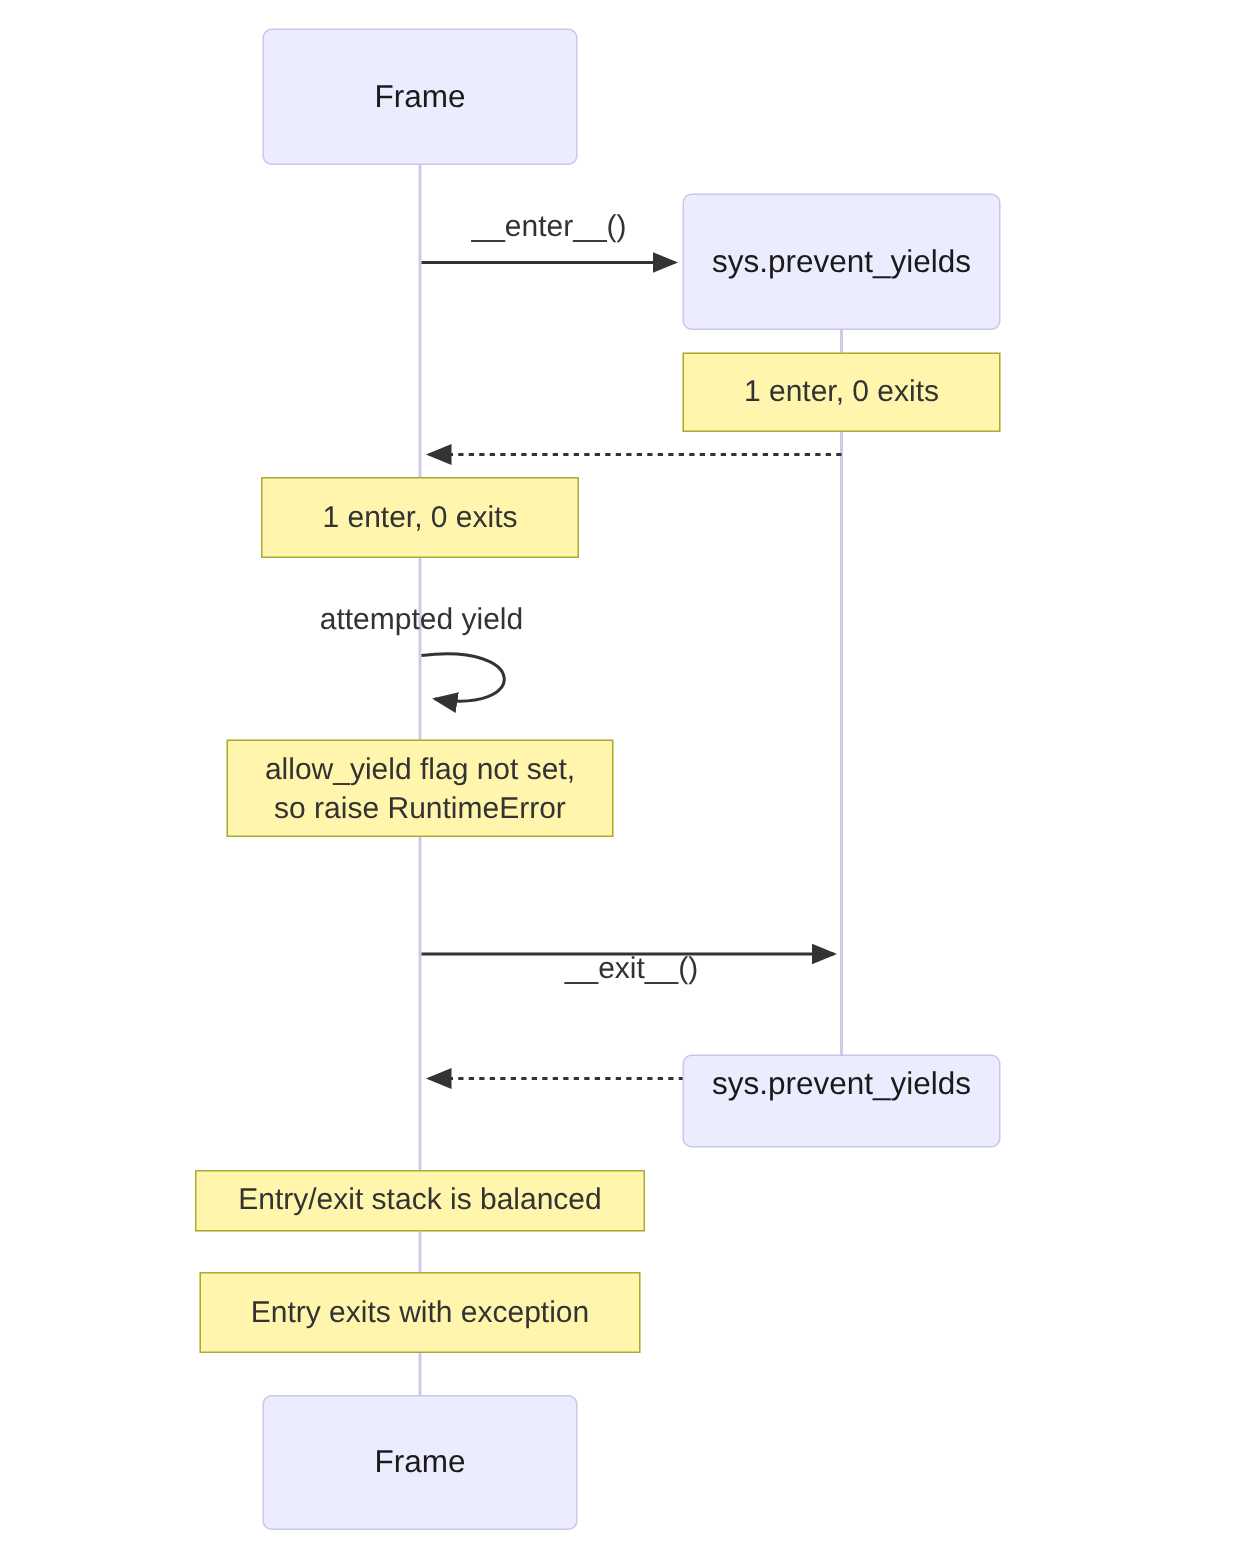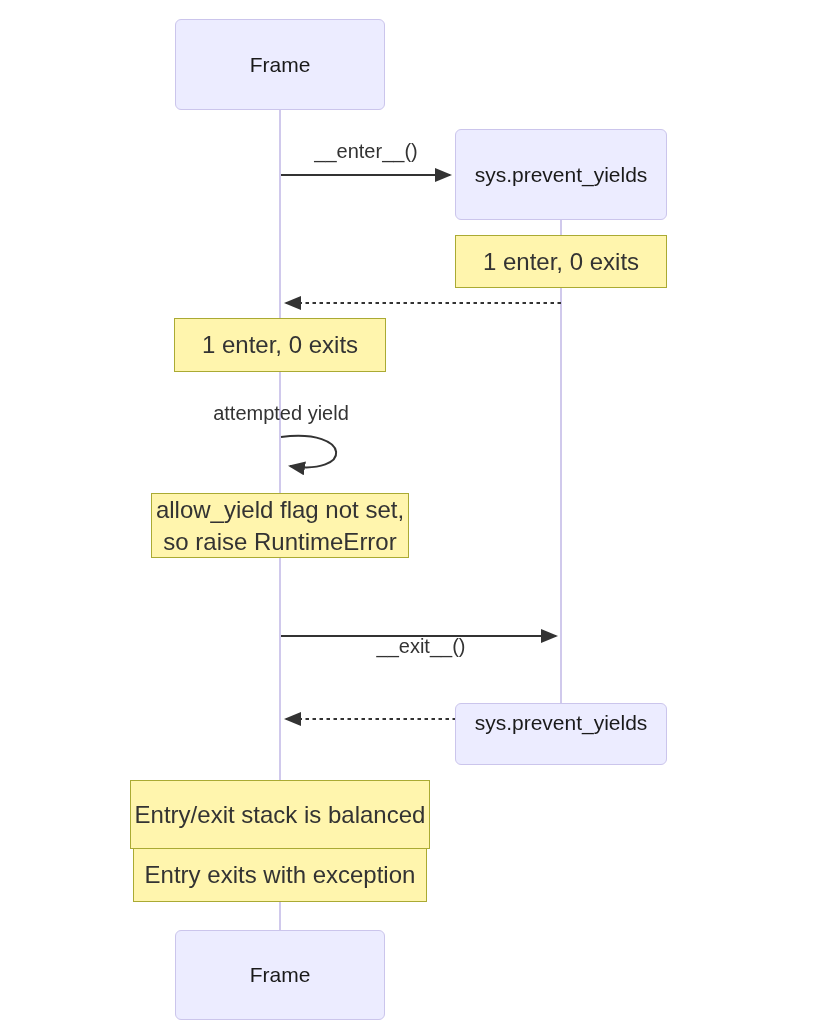--- a/index.html
+++ b/index.html
@@ -34,29 +34,29 @@
 
   .note {
     position: absolute;
     box-sizing: border-box;
     background: #FFF5AD;
     border: 1.5px solid #AAAA33;
     display: flex;
     align-items: center;
     justify-content: center;
     text-align: center;
-    font-size: 24px;
+    font-size: 20px;
     color: #333333;
   }
   #note-sys-enter   { left: 455px; top: 235px; width: 212px; height: 53px; }
   #note-frame-enter { left: 174px; top: 318px; width: 212px; height: 54px; }
   #note-allow       { left: 151px; top: 493px; width: 258px; height: 65px;
                       white-space: pre-line; line-height: 1.3; }
   #note-sys-exit    { left: 455px; top: 650px; width: 212px; height: 53px; }
-  #note-balanced    { left: 130px; top: 780px; width: 300px; height: 69px; }
+  #note-balanced    { left: 130px; top: 780px; width: 300px; height: 41px; }
   #note-exception   { left: 133px; top: 848px; width: 294px; height: 54px; }
 
   .msg-label {
     position: absolute;
     font-size: 20px;
     color: #333333;
     text-align: center;
     line-height: 22px;
   }
   #label-enter    { left: 266px; top: 140px; width: 200px; }

